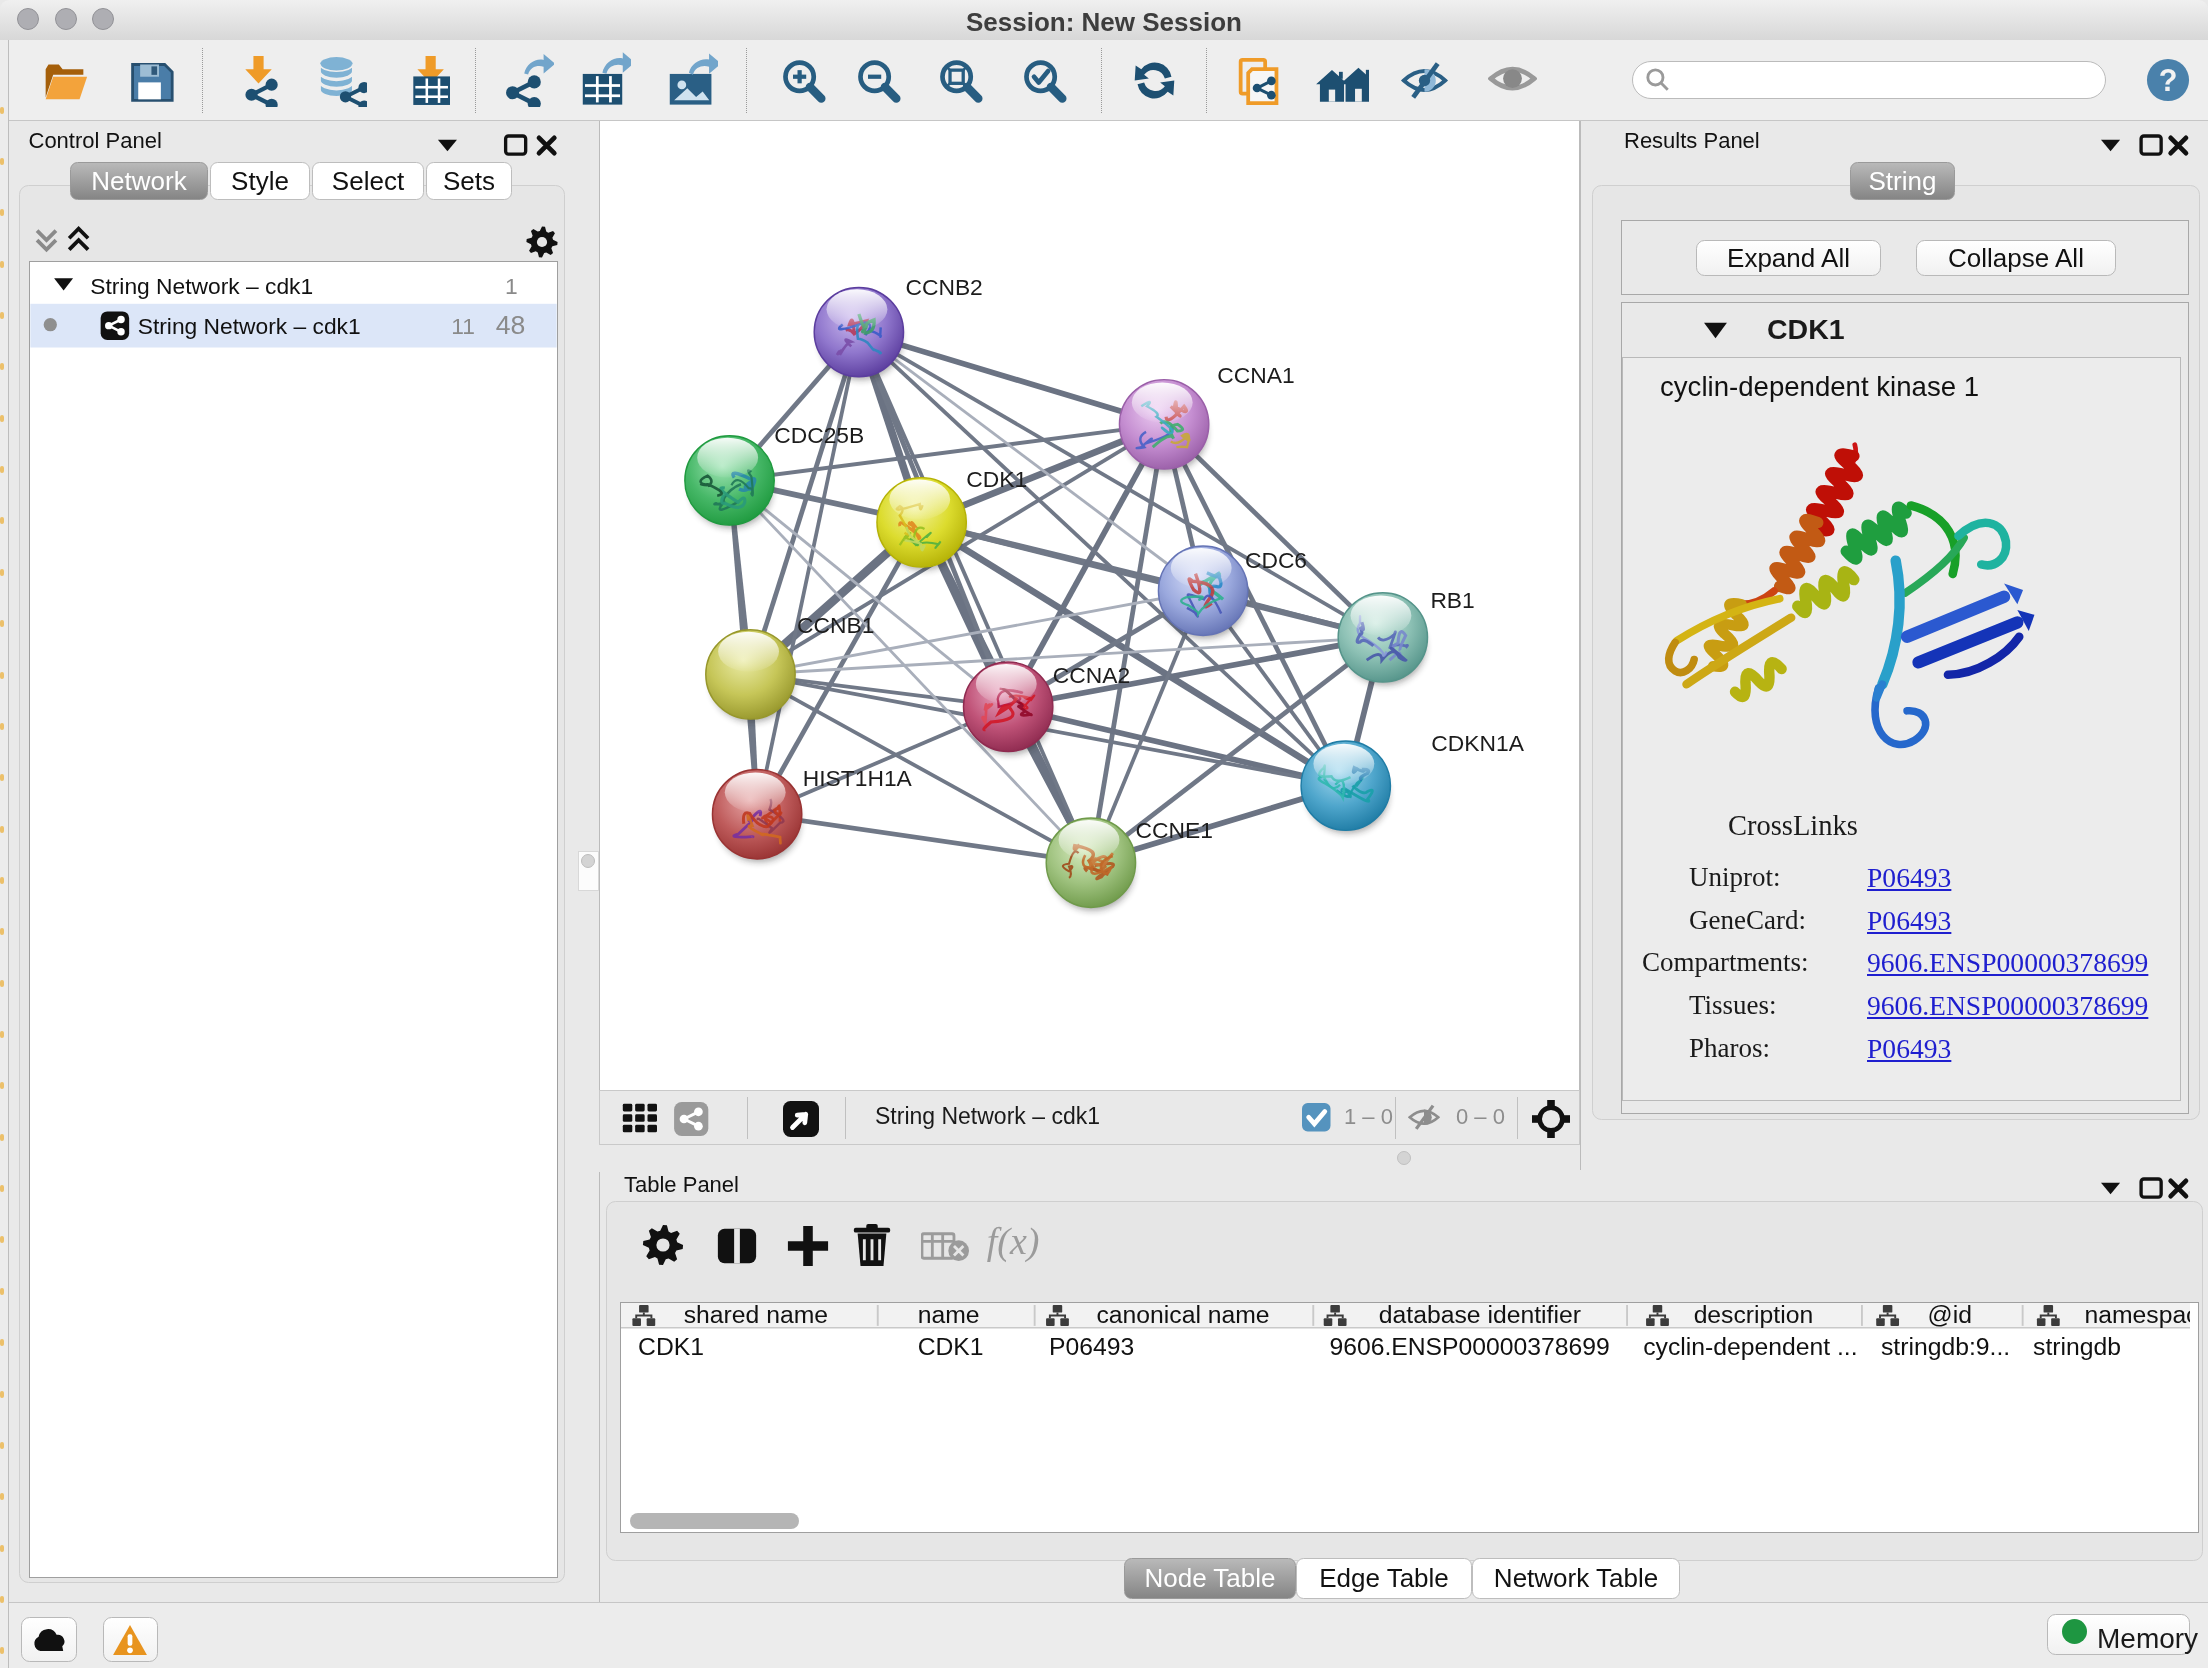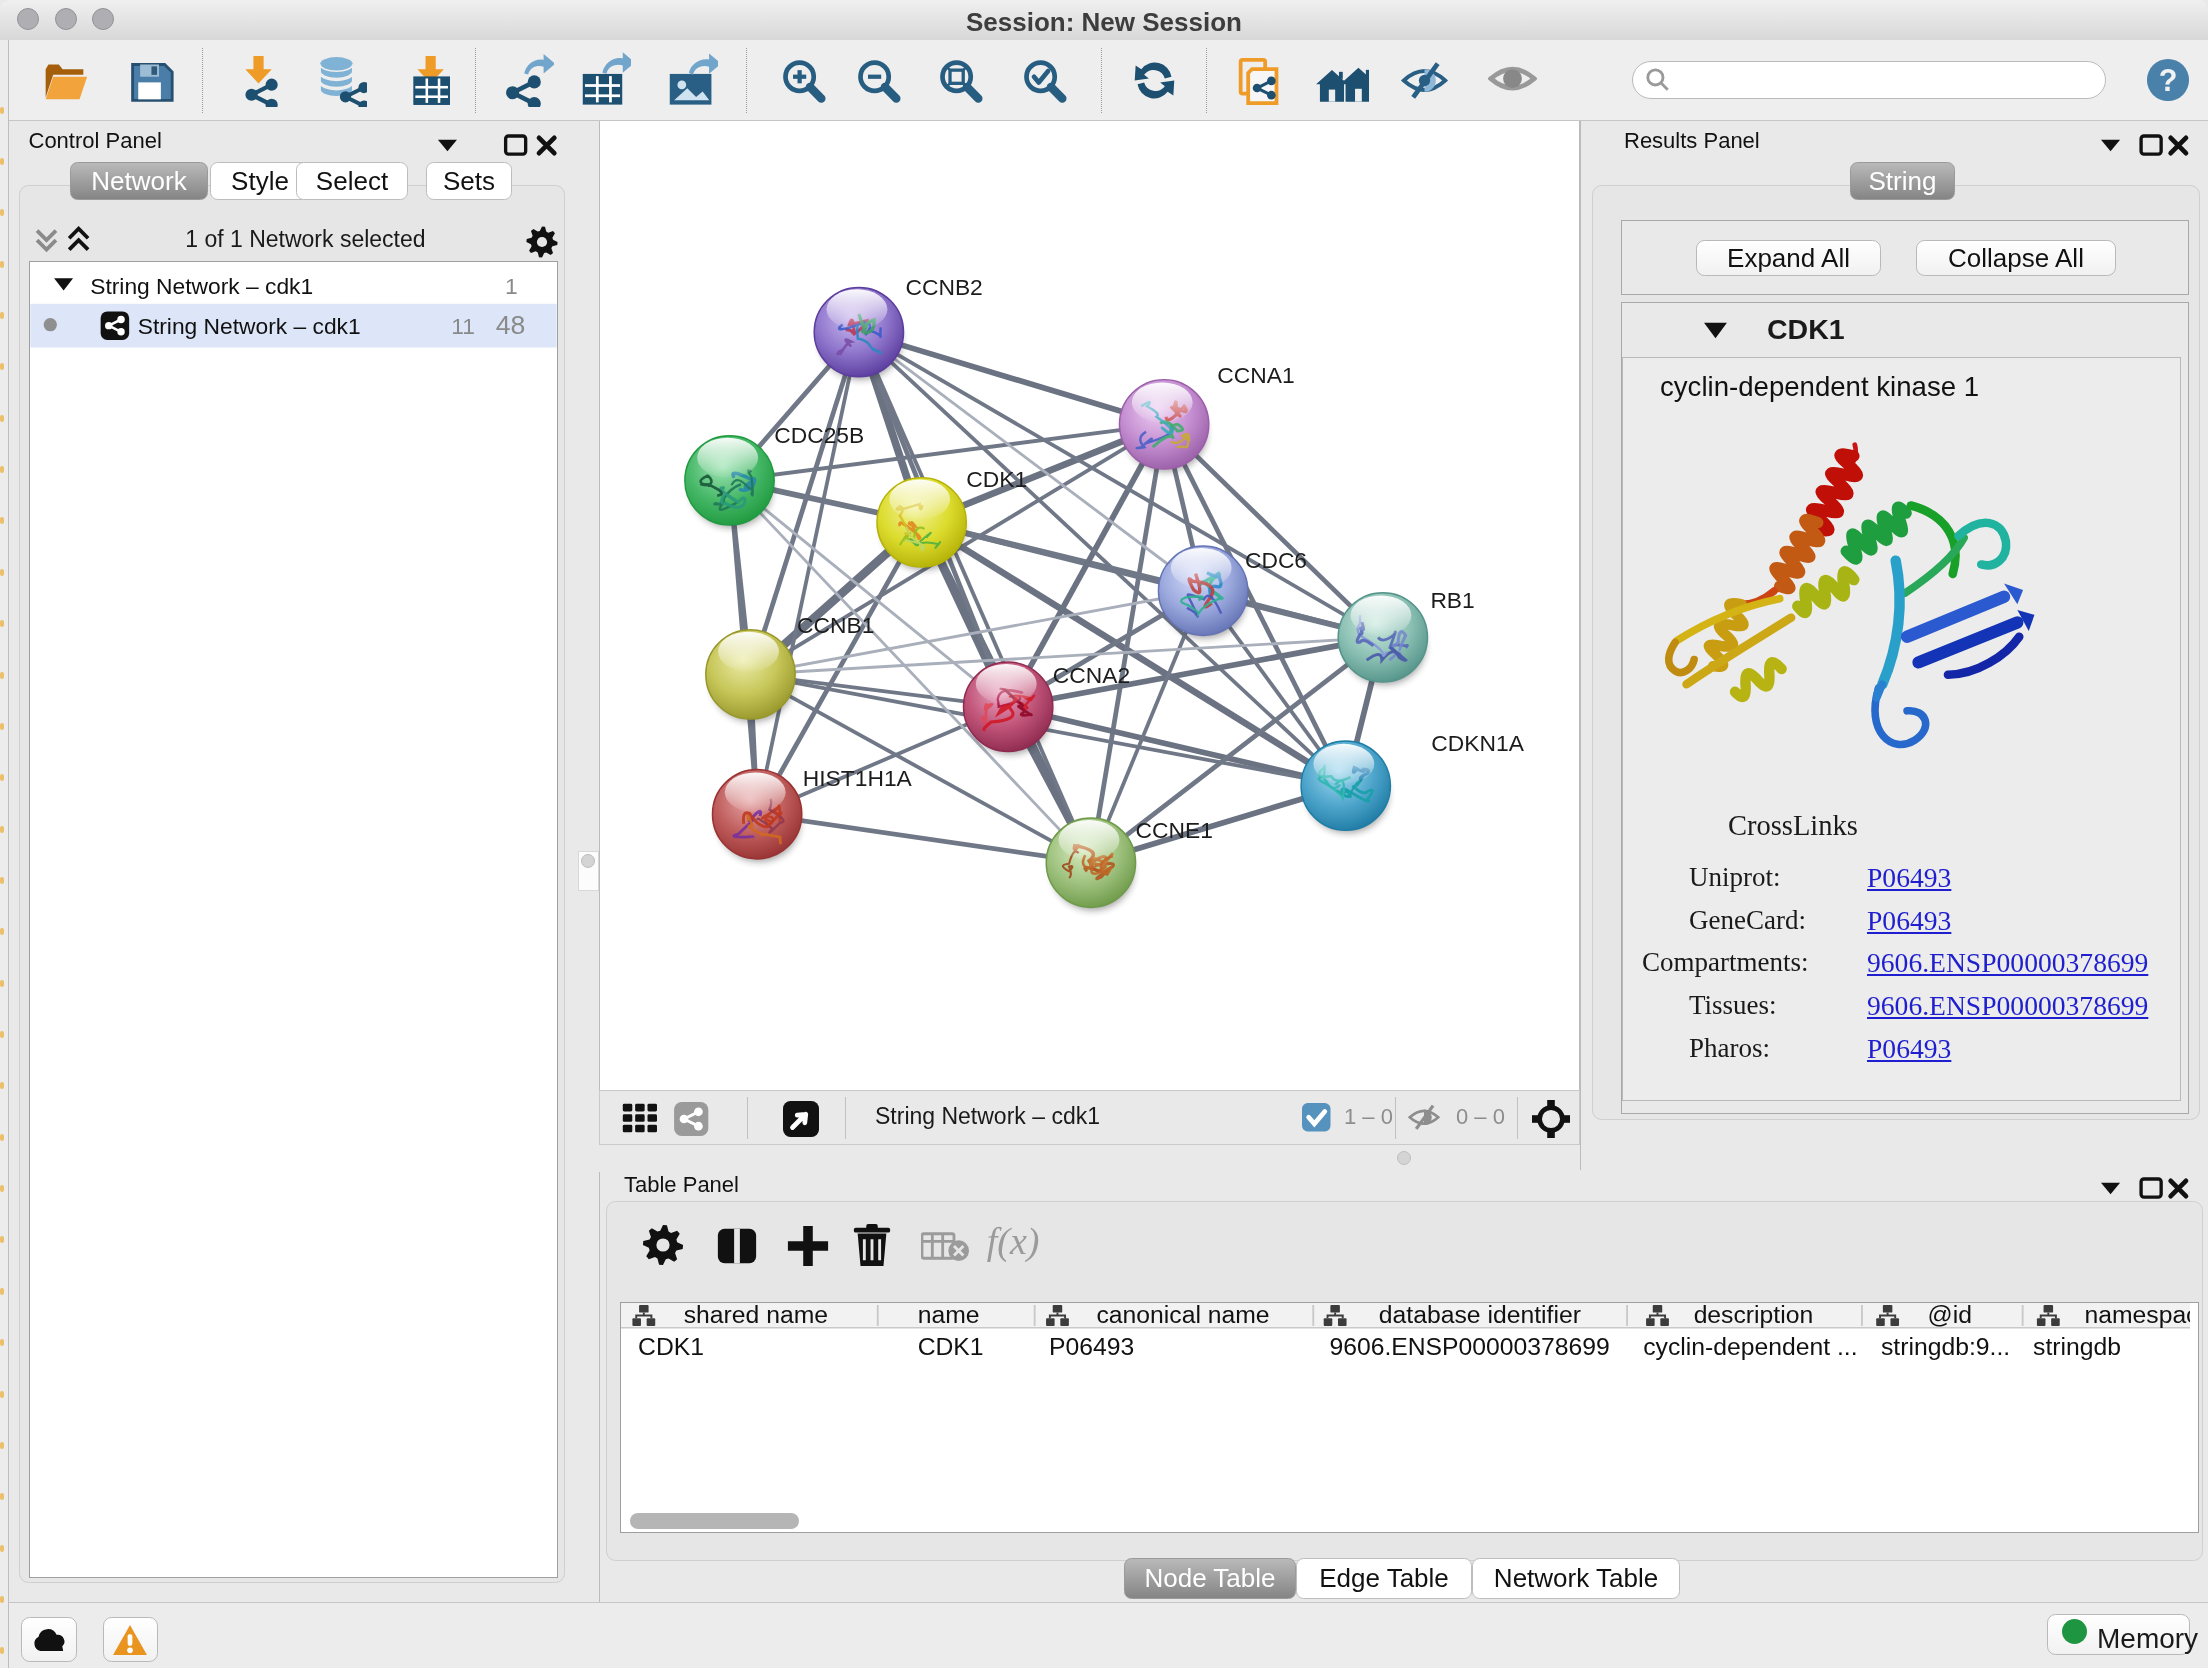--- a/index.html
+++ b/index.html
@@ -189,28 +189,27 @@
   </div>
 <div class="abs" style="left:0;top:121px;width:599px;height:1481px;background:#e9e9e9">
     <div class="abs panel-title" style="left:28.5px;top:6.7px">Control Panel</div>
     <svg class="abs" style="left:436px;top:13.3px" width="124" height="23" viewBox="0 0 130 24">
       <path d="M2 6 L22 6 L12 18 Z" fill="#111"></path>
       <rect x="73" y="2" width="21" height="19" rx="3" fill="none" stroke="#111" stroke-width="3.5"></rect>
       <path d="M108 4 L124 20 M124 4 L108 20" stroke="#111" stroke-width="5" stroke-linecap="round"></path>
     </svg>
     <div class="tab sel" style="left:70px;top:41px;width:138px">Network</div>
     <div class="tab" style="left:210px;top:41px;width:100px">Style</div>
-    <div class="tab" style="left:296px;top:41px;width:112px">Select</div>
+    <div class="tab" style="left:312px;top:41px;width:112px">Select</div>
     <div class="tab" style="left:426px;top:41px;width:86px">Sets</div>
     <div class="cpanel" style="left:19px;top:64px;width:546px;height:1398px">
       <svg class="abs" style="left:15px;top:39px" width="57" height="34" viewBox="0 0 60 36">
         <path d="M2 6 l10 10 l10 -10 M2 16 l10 10 l10 -10" fill="none" stroke="#8a8a8a" stroke-width="4"></path>
         <path d="M36 14 l10 -10 l10 10 M36 26 l10 -10 l10 10" fill="none" stroke="#111" stroke-width="4"></path>
       </svg>
-      <div class="abs" style="left:12.4px;top:40px;width:546px;text-align:center">1 of 1 Network selected</div>
       <svg style="position:absolute;left:505px;top:39px" width="34" height="34" viewBox="0 0 36 36">
         <path d="M34.5,18.0 L34.2,21.2 L29.0,22.5 L27.9,24.6 L29.7,29.7 L27.2,31.7 L22.5,29.0 L20.3,29.7 L18.0,34.5 L14.8,34.2 L13.5,29.0 L11.4,27.9 L6.3,29.7 L4.3,27.2 L7.0,22.5 L6.3,20.3 L1.5,18.0 L1.8,14.8 L7.0,13.5 L8.1,11.4 L6.3,6.3 L8.8,4.3 L13.5,7.0 L15.7,6.3 L18.0,1.5 L21.2,1.8 L22.5,7.0 L24.6,8.1 L29.7,6.3 L31.7,8.8 L29.0,13.5 L29.7,15.7 Z" fill="#111"></path>
         <circle cx="18" cy="18" r="5.4" fill="#e6e6e6"></circle>
       </svg>
       <div class="abs" style="left:8.6px;top:75px;width:529px;height:1317px;background:#fff;border:1px solid #9f9f9f">
         <svg class="abs" style="left:0;top:0;font-size:24px" width="527" height="95" viewBox="0 0 554 100">
           <rect x="0" y="44" width="554" height="46" fill="#dce6f8"></rect>
           <path d="M25 17 L45 17 L35 30 Z" fill="#111"></path>
           <text x="63" y="34" font-size="24" fill="#111">String Network – cdk1</text>
           <text x="513" y="34" font-size="24" fill="#8a8a8a" text-anchor="end">1</text>

